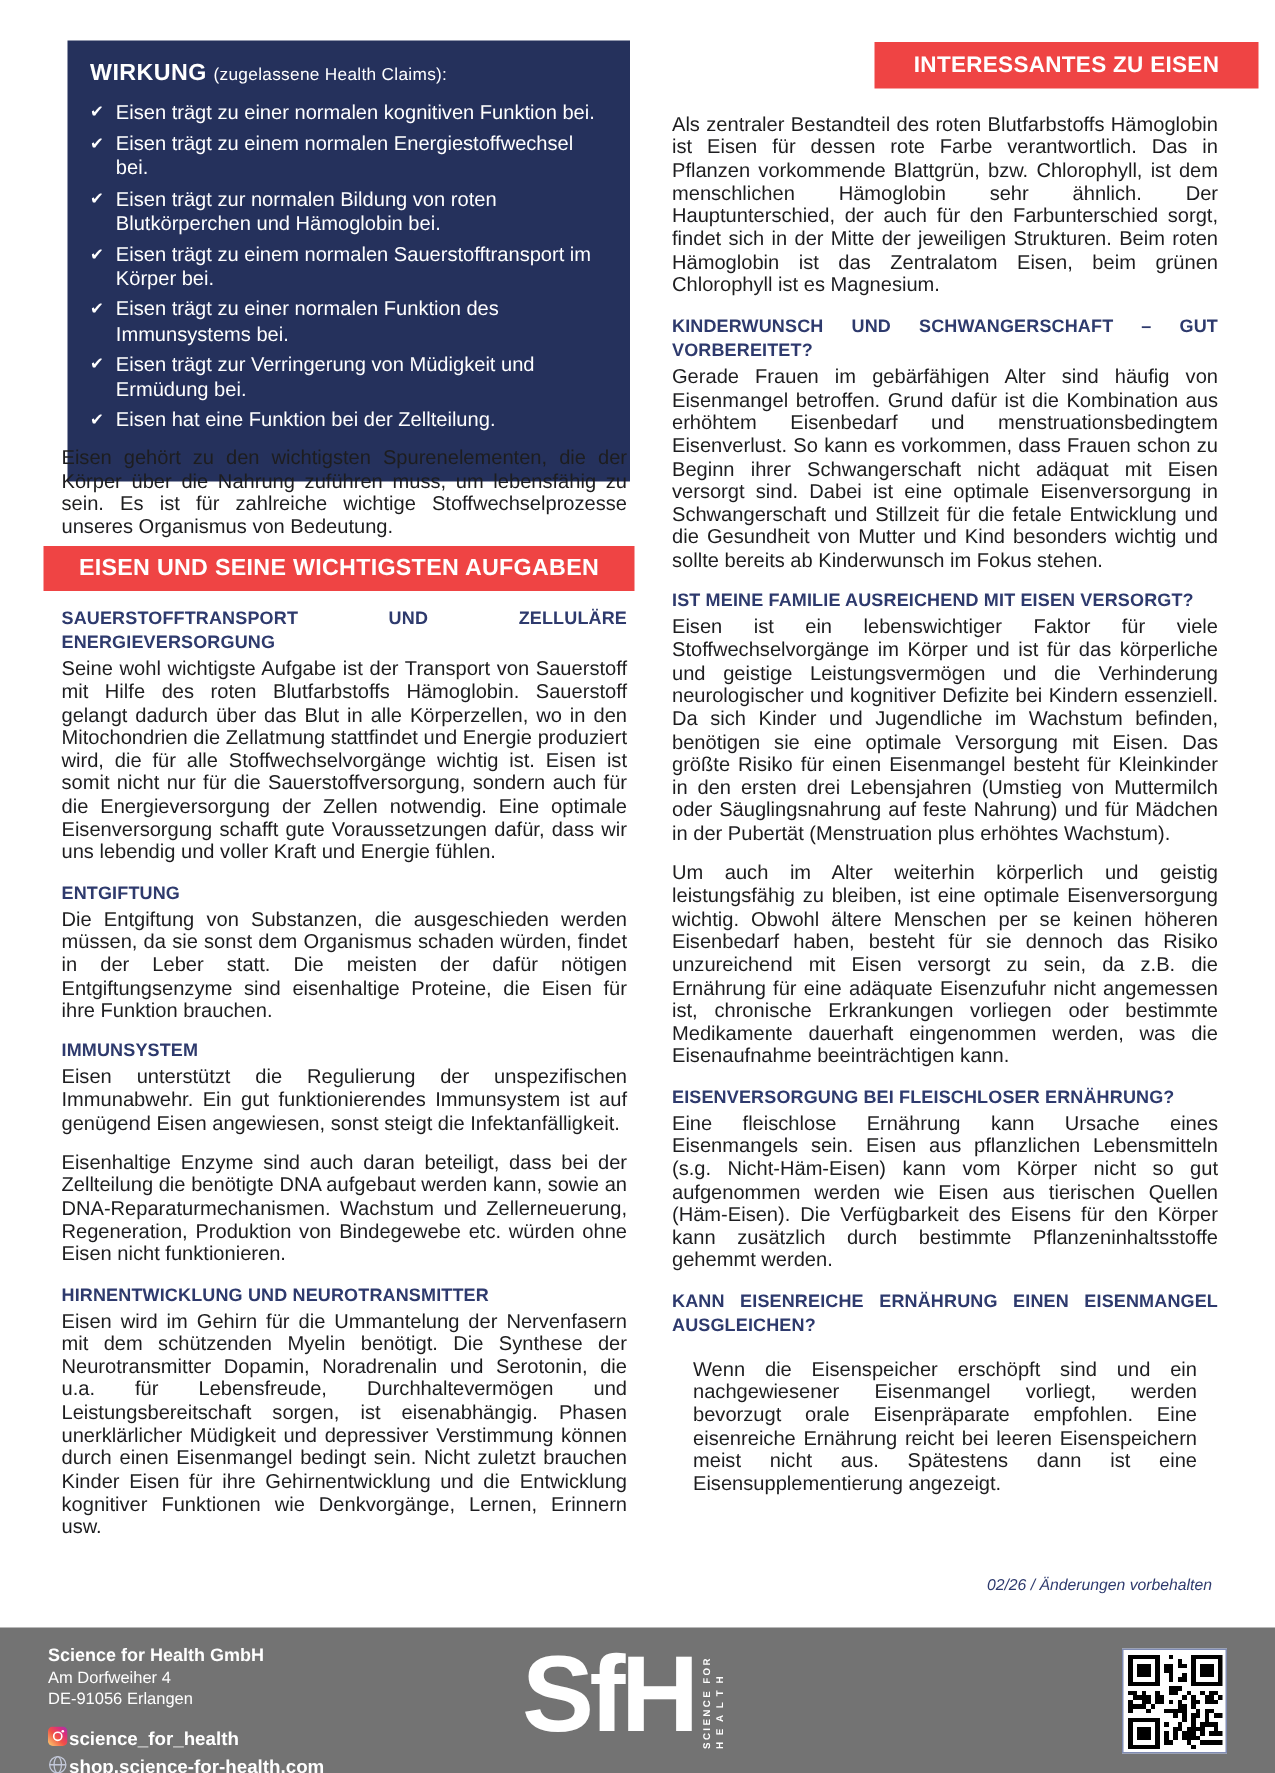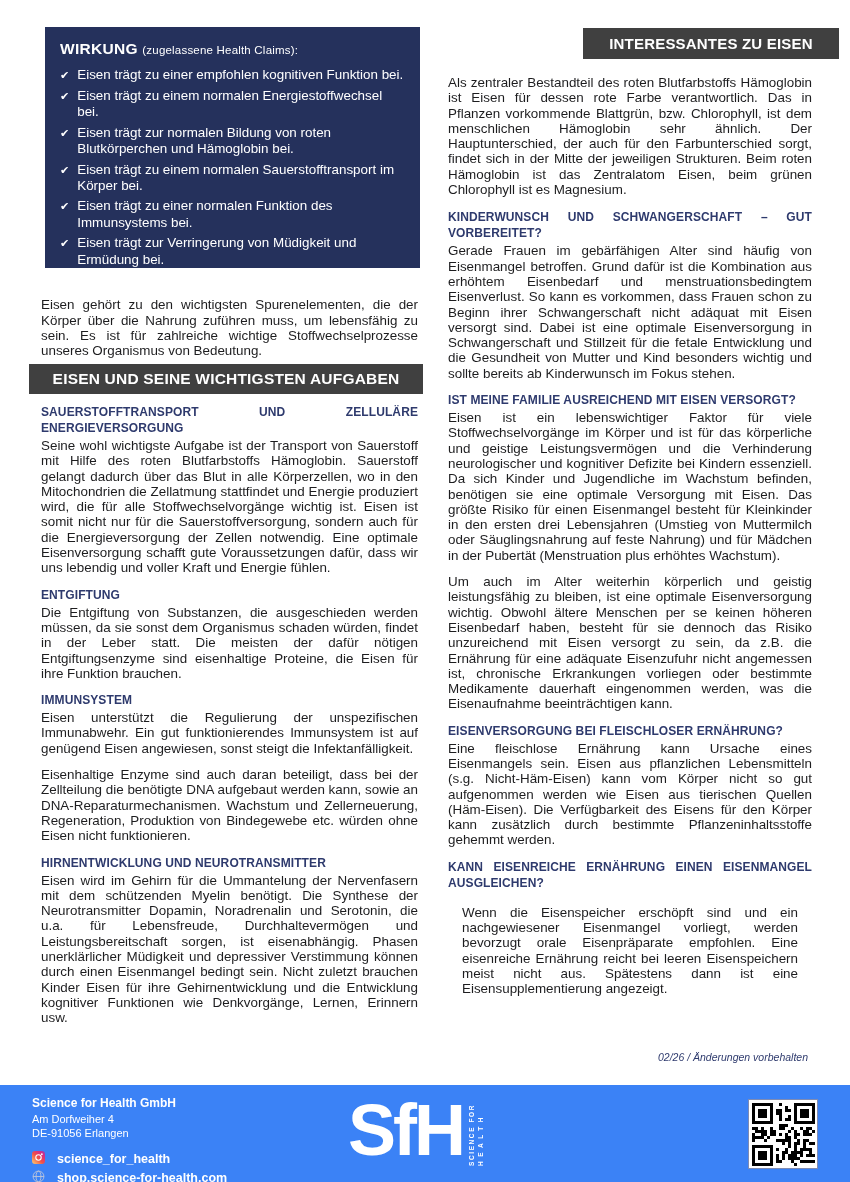--- a/index.html
+++ b/index.html
@@ -3,61 +3,61 @@
 <meta charset="utf-8">
 <style>
   html,body{margin:0;padding:0;background:#e8e8e8;}
   .page{
     position:relative;width:850px;height:1182px;background:#ffffff;
     font-family:"Liberation Sans",sans-serif;color:#1d1d1f;overflow:hidden;
     margin:0 auto;
   }
   
   .wirkung-box{
-    position:absolute;left:45px;top:27px;width:375px;height:241px;
+    position:absolute;left:45px;top:27px;width:375px;height:294px;
     background:#25315c;color:#fff;box-sizing:border-box;padding:13px 15px 16px 15px;
   }
   .wirkung-title{font-size:15.5px;font-weight:bold;letter-spacing:.3px;}
   .wirkung-subtitle{font-size:11.5px;font-weight:normal;letter-spacing:.2px;}
   .wirkung-list{list-style:none;margin:9px 0 0 0;padding:0;}
   .wirkung-list li{
     display:flex;gap:8px;margin-bottom:4.5px;font-size:13.4px;line-height:16.2px;
   }
   .check{flex:0 0 auto;font-size:11px;line-height:16px;color:#fff;}
   
   .para{font-size:13.4px;line-height:15.3px;text-align:justify;}
   .left-intro{position:absolute;left:41px;top:284px;width:377px;}
   
   .banner{
-    background:#404040;color:#fff;font-weight:bold;font-size:15.5px;
+    background:#ef4444;color:#fff;font-weight:bold;font-size:15.5px;
     display:flex;align-items:center;justify-content:center;letter-spacing:.2px;
   }
   .banner-left{position:absolute;left:29px;top:364px;width:394px;height:30px;}
   .banner-right{position:absolute;left:583px;top:28px;width:256px;height:31px;font-size:15px;}
   
   .col-left{position:absolute;left:41px;top:404px;width:377px;}
   .col-right{position:absolute;left:448px;top:75px;width:364px;}
   .sec{margin-bottom:11px;}
   .sec-title{
     color:#2e3a6d;font-weight:bold;font-size:12px;line-height:16px;
     text-align:justify;margin-bottom:2px;letter-spacing:.1px;
   }
   .right-intro{margin-bottom:12px;}
   .revision-note{
     position:absolute;right:42px;top:1051px;font-style:italic;
     font-size:10.5px;color:#2e3a6d;
   }
   
   .footer{
     position:absolute;left:0;top:1085px;width:850px;height:97px;
-    background:#3b82f6;color:#fff;
+    background:#737373;color:#fff;
   }
   .footer-info{position:absolute;left:32px;top:11px;font-size:11px;line-height:14px;}
   .company{font-weight:bold;font-size:12px;margin-bottom:2px;}
-  .social-row{display:flex;align-items:center;gap:12px;font-weight:bold;font-size:12.5px;}
+  .social-row{display:flex;align-items:center;gap:1px;font-weight:bold;font-size:12.5px;}
   .social-row + .social-row{margin-top:3px;}
   .social-block{margin-top:11px;}
   .sfh-logo{position:absolute;left:348px;top:5px;display:flex;align-items:center;}
   .logo-text{
     font-size:72px;font-weight:bold;letter-spacing:-3px;line-height:80px;color:#fff;
   }
   .logo-subtext{
     display:flex;flex-direction:row;gap:2px;margin-left:5px;height:64px;margin-top:8px;
   }
   .logo-subtext span{
@@ -76,21 +76,21 @@
 <div class="page">
 
   <div class="wirkung-box">
     <div>
       <span class="wirkung-title">WIRKUNG</span>
       <span class="wirkung-subtitle"> <span>(zugelassene Health Claims):</span></span>
     </div>
     <ul class="wirkung-list">
       <li>
           <span class="check">✔</span>
-          <span>Eisen trägt zu einer empfohlen kognitiven Funktion bei.</span>
+          <span>Eisen trägt zu einer normalen kognitiven Funktion bei.</span>
         </li>
       <li>
           <span class="check">✔</span>
           <span>Eisen trägt zu einem normalen Energiestoffwechsel bei.</span>
         </li>
       <li>
           <span class="check">✔</span>
           <span>Eisen trägt zur normalen Bildung von roten Blutkörperchen und Hämoglobin bei.</span>
         </li>
       <li>

